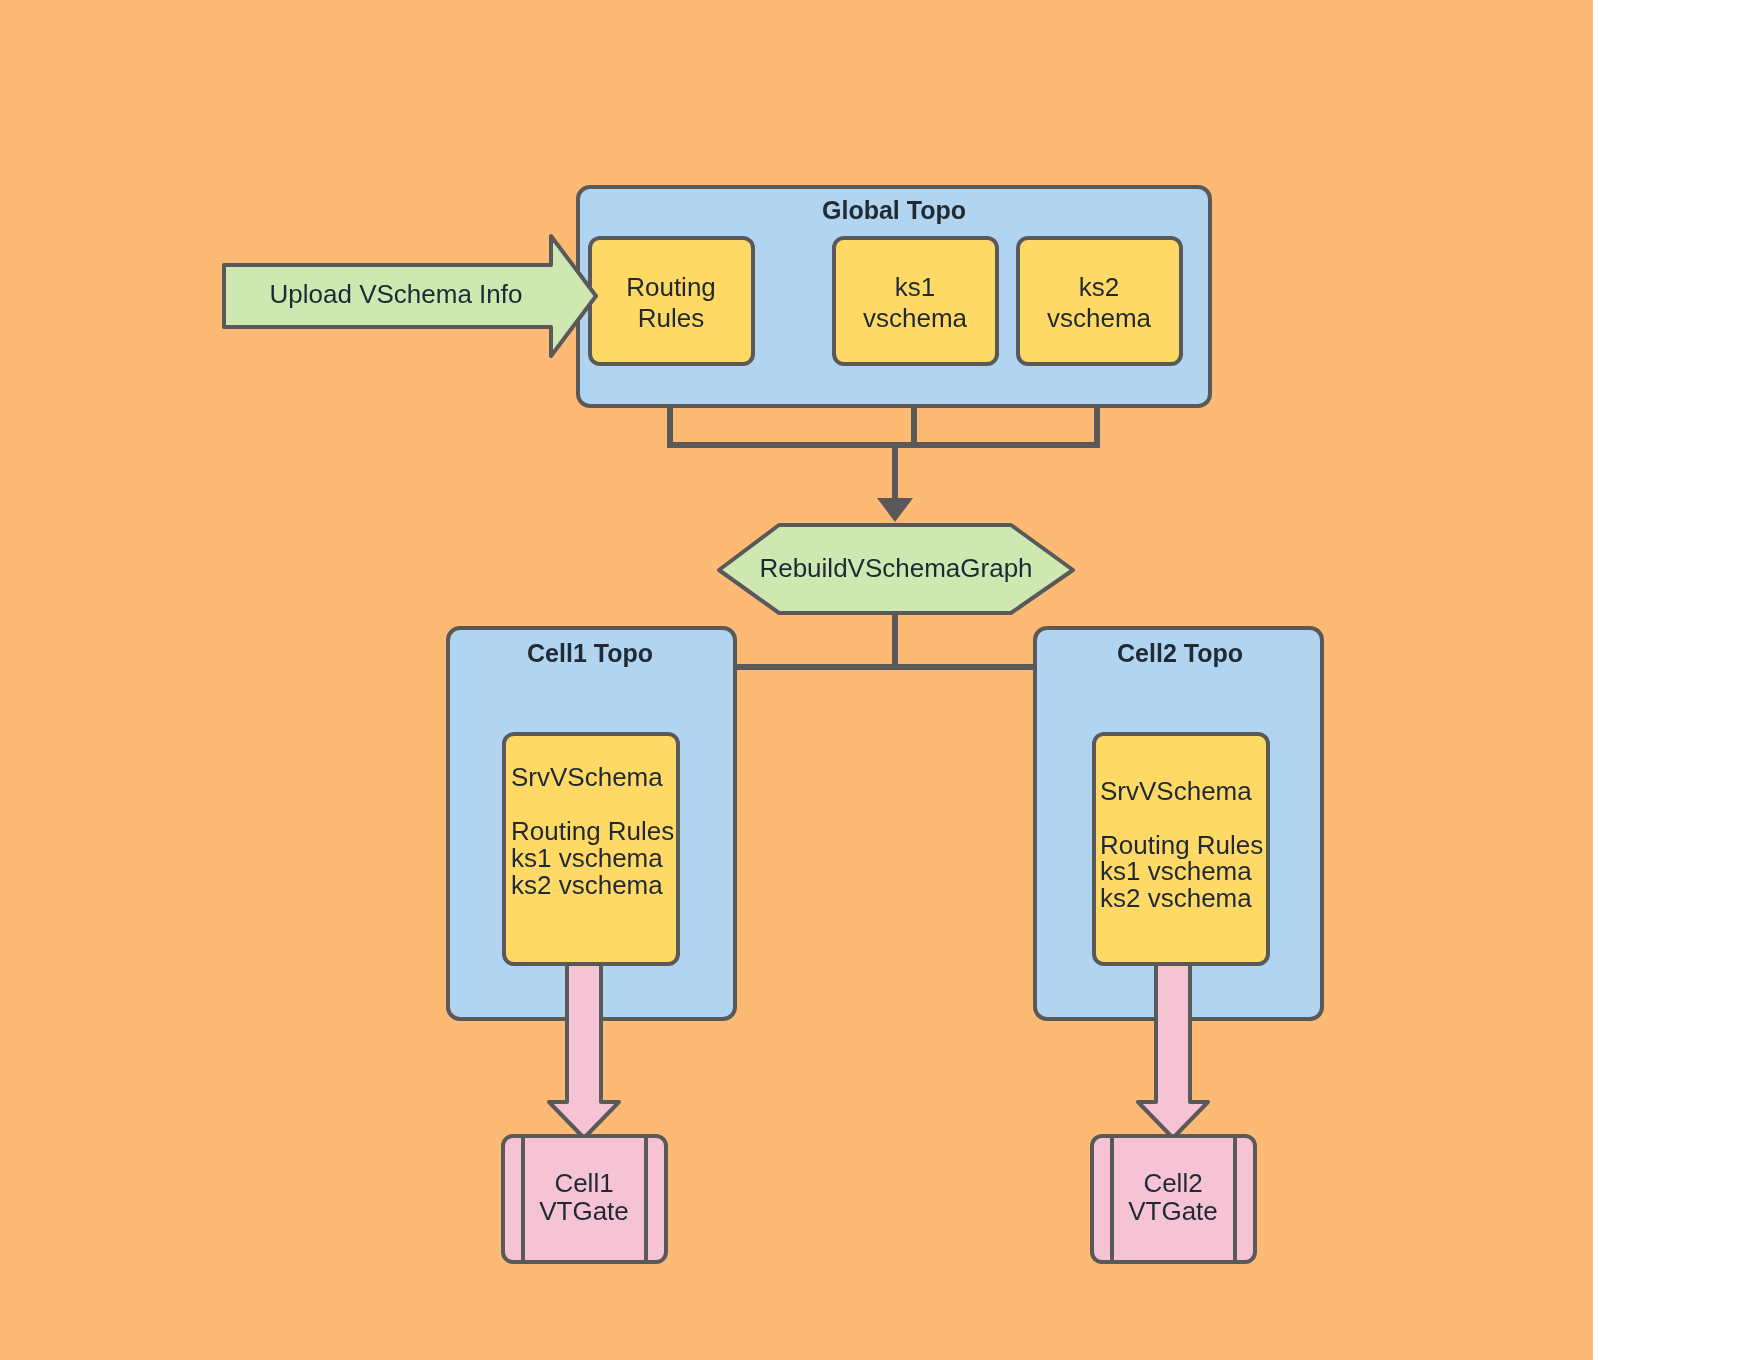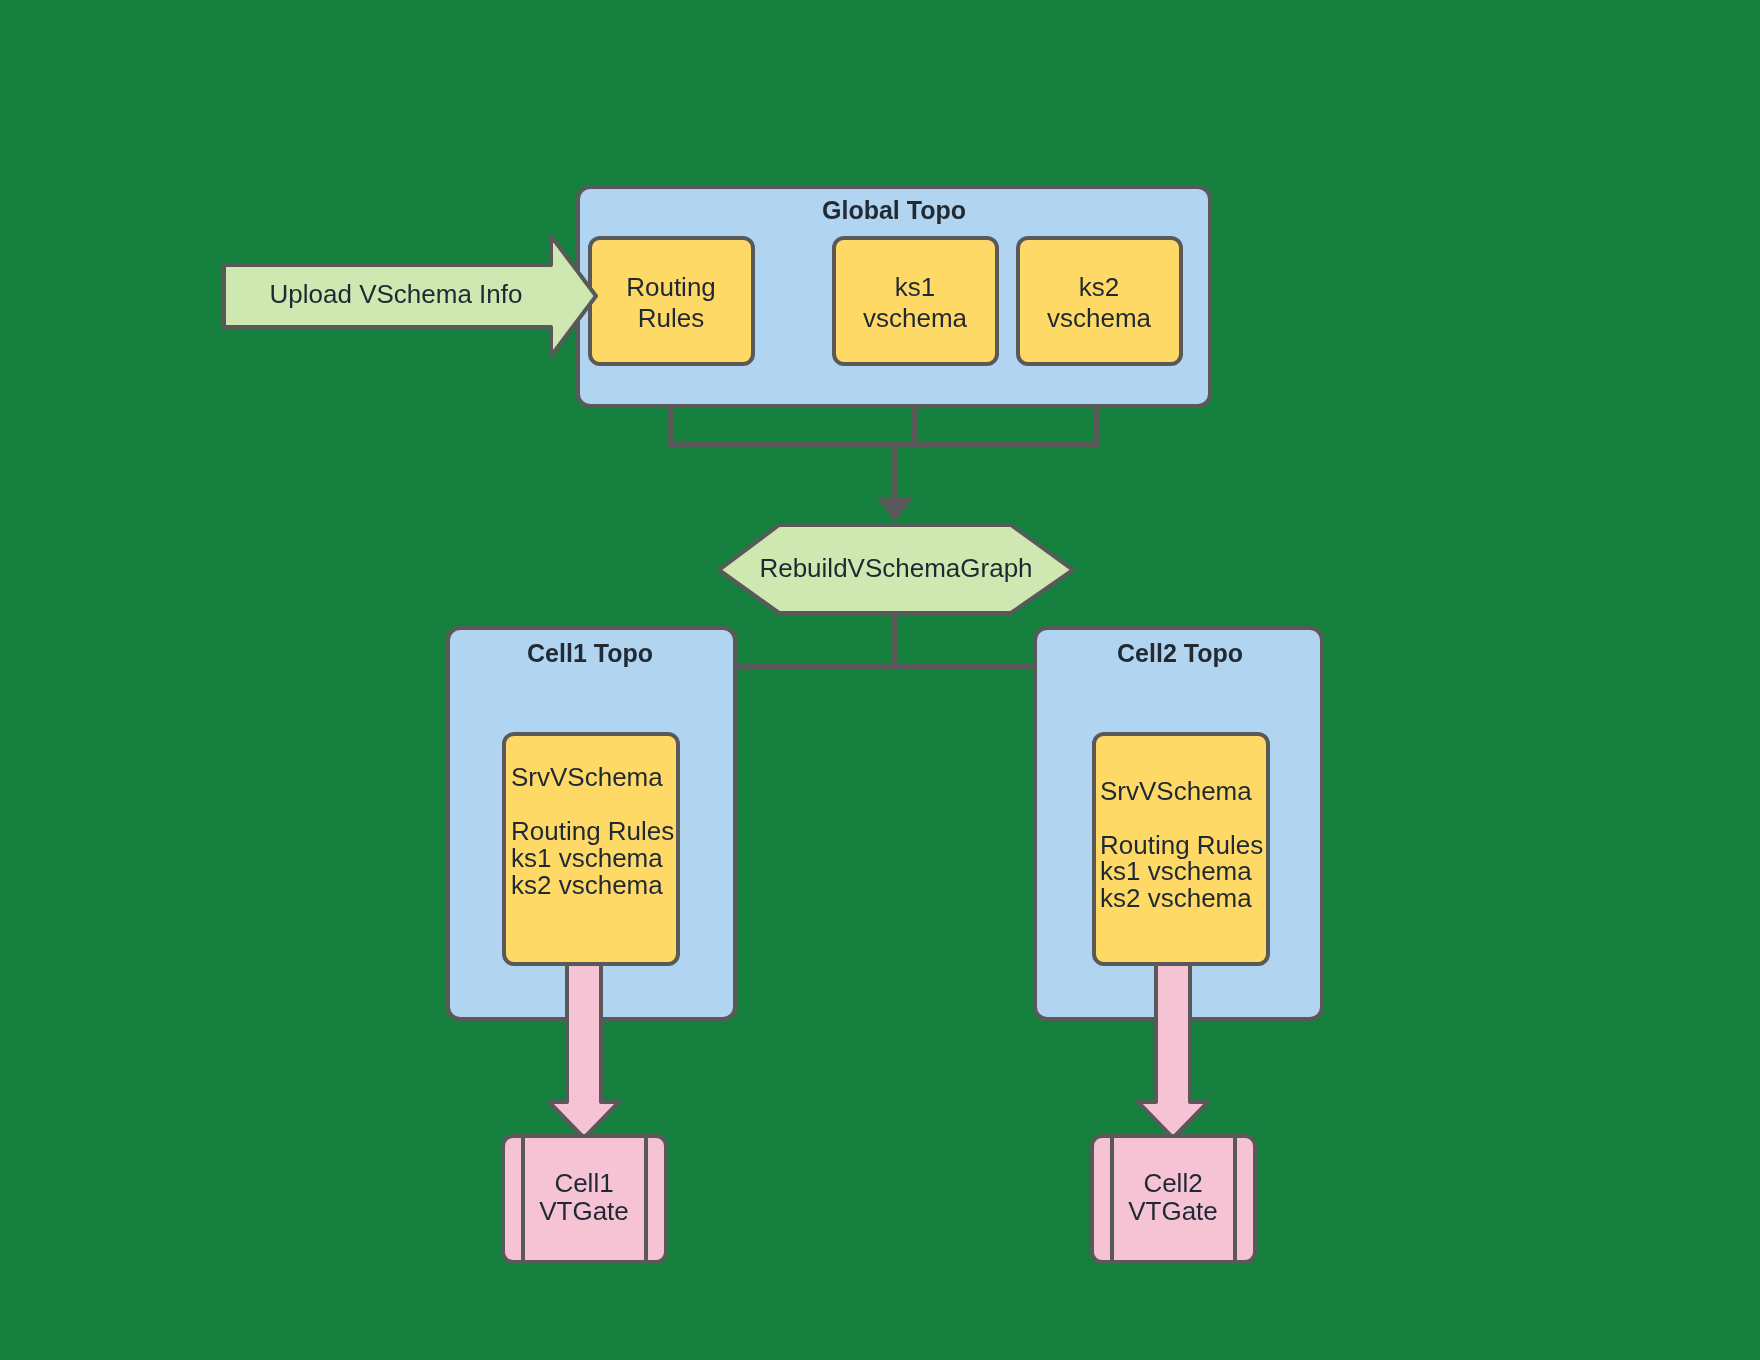--- a/index.html
+++ b/index.html
@@ -8,23 +8,23 @@
     background: #ffffff;
   }
   body {
     width: 1760px;
     height: 1360px;
     font-family: "Liberation Sans", sans-serif;
     overflow: hidden;
   }
   #diagram-root {
     position: relative;
-    width: 1760px;
+    width: 1593px;
     height: 1360px;
-    background: #15803d;
+    background: #fdba74;
   }
   svg.diagram {
     display: block;
     width: 1760px;
     height: 1360px;
   }
   .shape-stroke {
     stroke: #595959;
     stroke-width: 4;
     stroke-linejoin: round;

